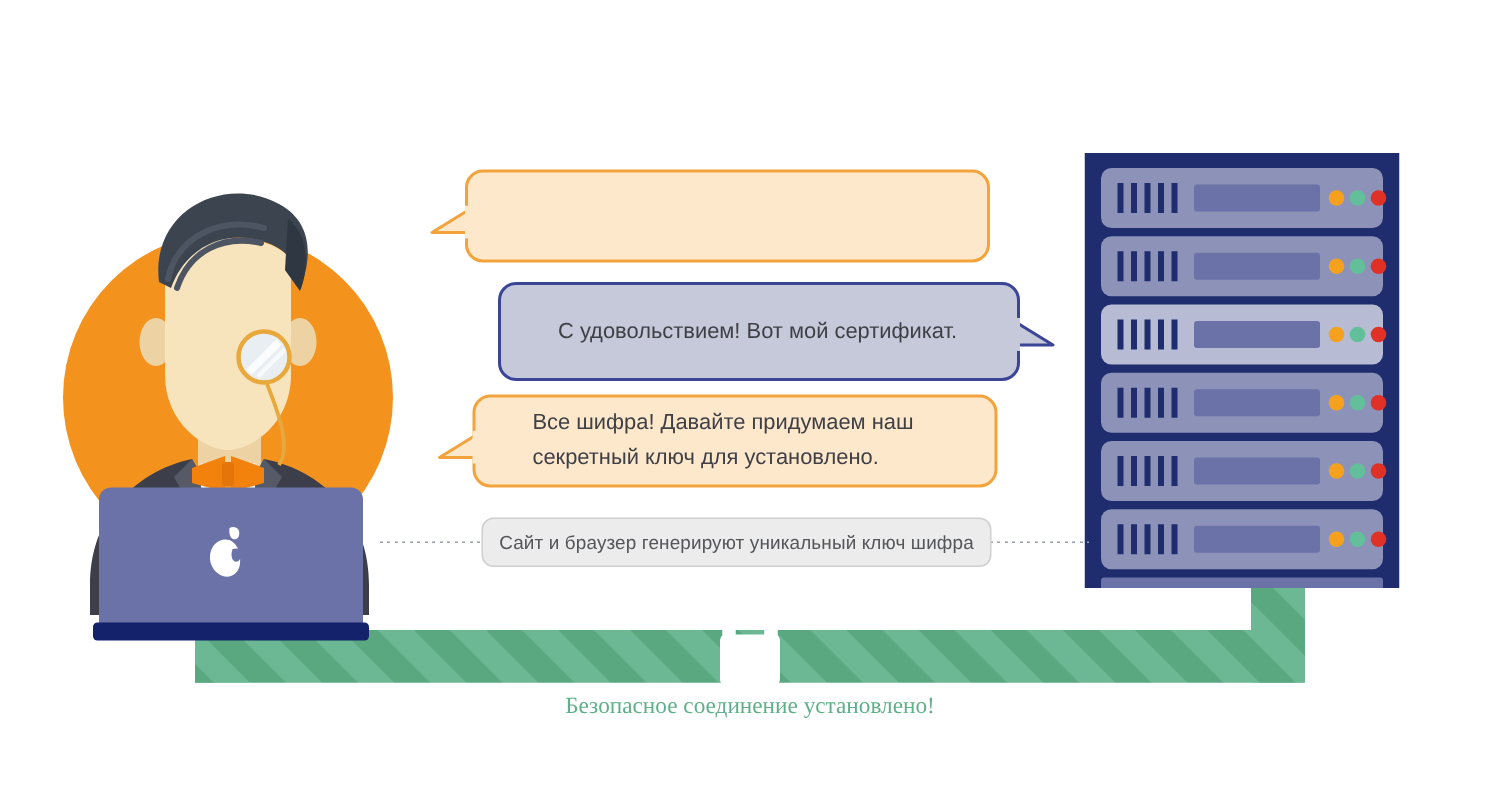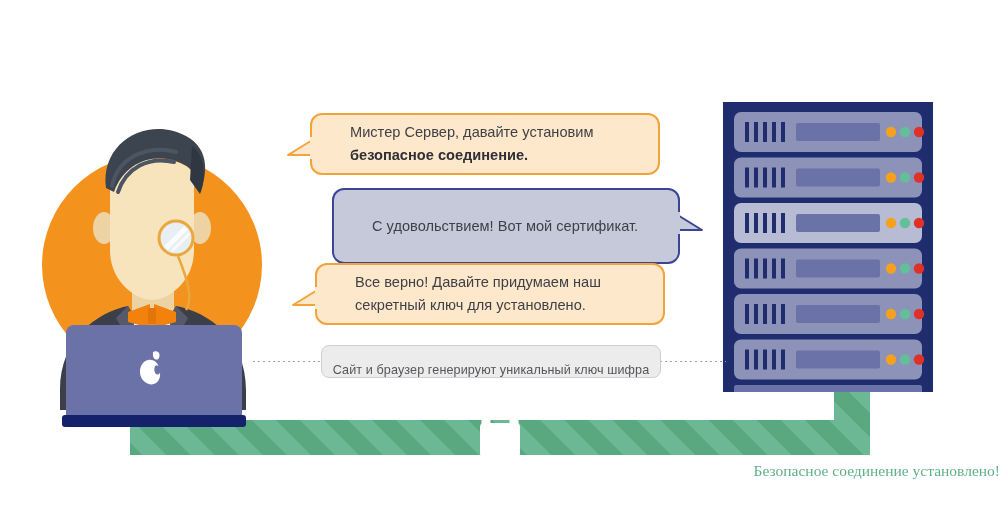--- a/index.html
+++ b/index.html
@@ -13,28 +13,28 @@
   .bubble{position:absolute;box-sizing:border-box;border-radius:12px;
           display:flex;align-items:center;}
   .bubble .txt{padding:0 18px 0 38px;line-height:1.55;font-size:14.6px;color:#3f3f46;}
   .bubble.orange{background:#fde8cc;border:2px solid #f2a33c;}
   .bubble.grey{background:#c6c9da;border:2px solid #3b4596;}
   .bubble b{font-weight:bold;color:#2f2f35;}
 
   
   .pill{position:absolute;box-sizing:border-box;background:#ececec;
         border:1px solid #cfcfcf;border-radius:8px;display:flex;
-        align-items:flex-end;justify-content:center;}
+        align-items:center;justify-content:center;}
   .pill span{font-size:12.6px;color:#55565a;letter-spacing:.1px;}
 
   .dots{position:absolute;height:1px;
         background-image:repeating-linear-gradient(to right,#9aa0b0 0 2px,transparent 2px 5px);}
 
   
-  .caption{position:absolute;width:100%;text-align:right;
+  .caption{position:absolute;width:100%;text-align:center;
            font-family:"Liberation Serif",serif;font-size:15.5px;color:#5fb08a;}
 
   svg{display:block;}
 </style>
 </head>
 <body>
 
 <div id="stage">
 
   <div class="band-wrap">
@@ -180,43 +180,39 @@
   </svg>
 
   <div class="dots" style="left:253px;top:361px;width:68px;"></div>
   <div class="dots" style="left:660px;top:361px;width:66px;"></div>
 
   <div class="bubble orange" style="left:310px;top:113px;width:350px;height:62px;">
     <svg style="position:absolute;left:-26px;top:22px;" width="30" height="30" viewBox="0 0 30 30">
       <path d="M28,2 L2,18 L28,18 Z" fill="#fde8cc" stroke="#f2a33c" stroke-width="2" stroke-linejoin="round"></path>
       <rect x="24" y="0" width="8" height="22" fill="#fde8cc"></rect>
     </svg>
-    <div class="txt">
-      <div>Мистер Сервер, давайте установим</div>
-      <div><b>безопасное соединение.</b></div>
-    </div>
-  </div>
-
-  <div class="bubble grey" style="left:332px;top:188px;width:348px;height:76px;">
+  </div>
+
+  <div class="bubble grey" style="left:332px;top:188px;width:348px;height:66px;">
     <svg style="position:absolute;right:-26px;top:22px;" width="30" height="30" viewBox="0 0 30 30">
       <path d="M2,2 L28,18 L2,18 Z" fill="#c6c9da" stroke="#3b4596" stroke-width="2" stroke-linejoin="round"></path>
       <rect x="-2" y="0" width="8" height="22" fill="#c6c9da"></rect>
     </svg>
     <div class="txt">
       <div>С удовольствием! Вот мой сертификат.</div>
     </div>
   </div>
 
   <div class="bubble orange" style="left:315px;top:263px;width:350px;height:62px;">
     <svg style="position:absolute;left:-26px;top:22px;" width="30" height="30" viewBox="0 0 30 30">
       <path d="M28,2 L2,18 L28,18 Z" fill="#fde8cc" stroke="#f2a33c" stroke-width="2" stroke-linejoin="round"></path>
       <rect x="24" y="0" width="8" height="22" fill="#fde8cc"></rect>
     </svg>
     <div class="txt">
-      <div>Все верно! Давайте придумаем наш</div>
+      <div>Все шифра! Давайте придумаем наш</div>
       <div>секретный ключ для установлено.</div>
     </div>
   </div>
 
   <div class="pill" style="left:321px;top:345px;width:340px;height:33px;">
     <span>Сайт и браузер генерируют уникальный ключ шифра</span>
   </div>
 
   <svg style="position:absolute;left:466px;top:393px;" width="68" height="68" viewBox="0 0 68 68">
     <path d="M20,32 L20,22 C20,10 48,10 48,22 L48,32" stroke="#ffffff" stroke-width="9" fill="none" stroke-linecap="butt"></path>

